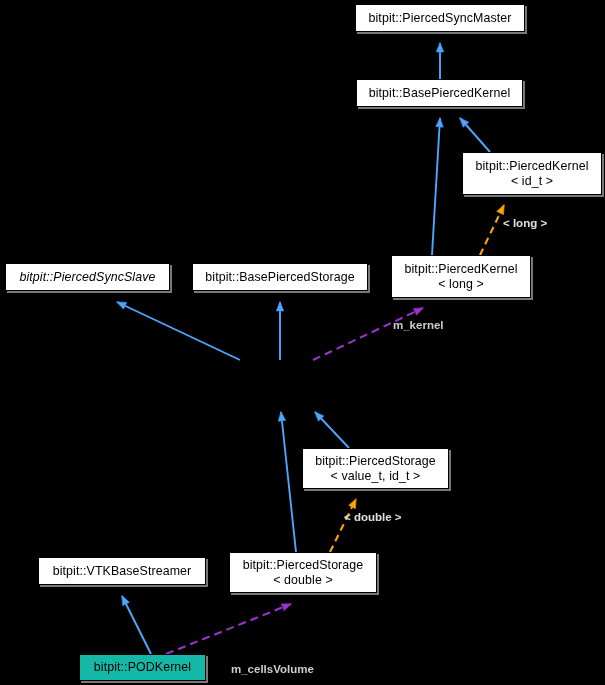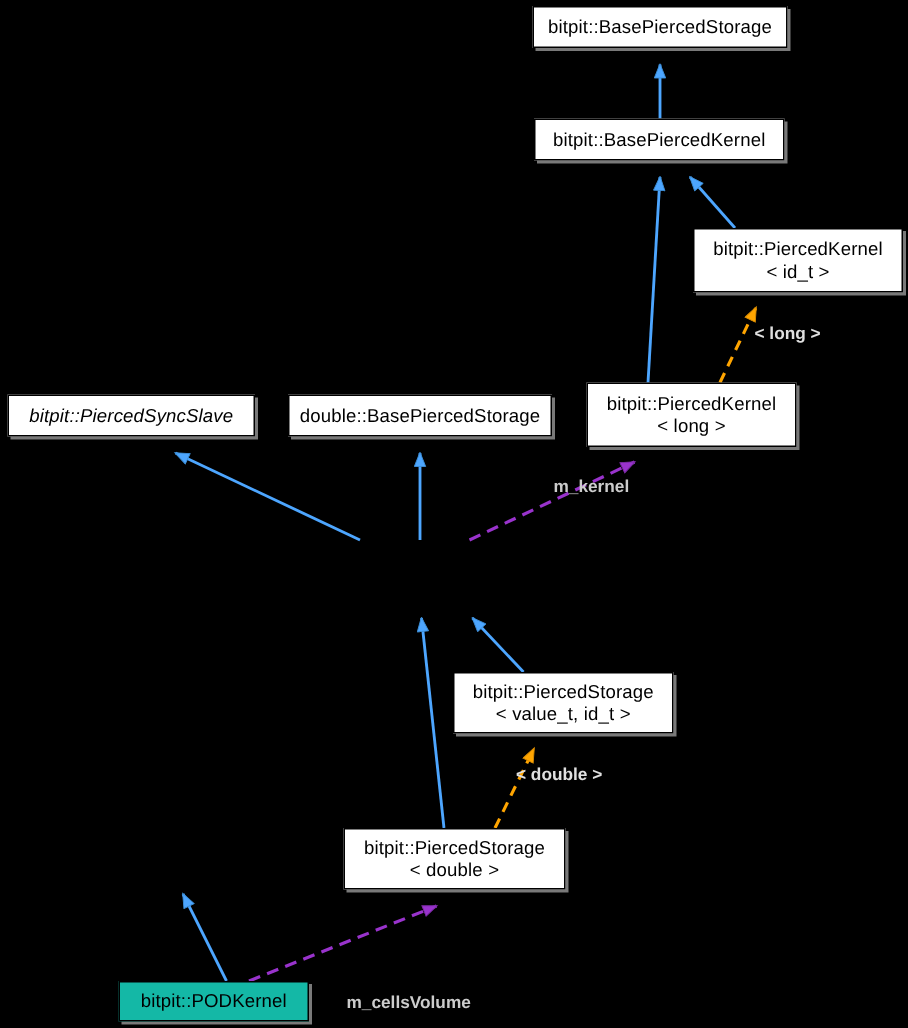--- a/index.html
+++ b/index.html
@@ -93,30 +93,31 @@
 
     <line x1="296" y1="552" x2="281" y2="412" stroke="#4da6ff" stroke-width="1.9" marker-end="url(#arrow-blue)"></line>
 
     <line x1="330" y1="552" x2="356" y2="499" stroke="#ffa500" stroke-width="2.1" stroke-dasharray="7,5" marker-end="url(#arrow-orange)"></line>
 
     <line x1="151" y1="654" x2="122" y2="596" stroke="#4da6ff" stroke-width="1.9" marker-end="url(#arrow-blue)"></line>
 
     <line x1="166" y1="654" x2="291" y2="604" stroke="#9933cc" stroke-width="2.1" stroke-dasharray="8,5" marker-end="url(#arrow-purple)"></line>
   </svg>
 
-<div class="node" style="left: 355px; top: 4px; width: 170px; height: 28px;"><span>bitpit::BasePiercedStorage</span></div>
+<div class="node" style="left: 355px; top: 4px; width: 170px; height: 28px;"><span>bitpit::PiercedSyncMaster</span></div>
     <div class="node" style="left: 356px; top: 79px; width: 167px; height: 28px; text-align: right;"><span>bitpit::BasePiercedKernel</span></div>
     <div class="node" style="left: 462px; top: 152px; width: 140px; height: 43px;"><span>bitpit::PiercedKernel
 &lt; id_t &gt;</span></div>
     <div class="node" style="left: 5px; top: 263px; width: 165px; height: 28px; font-style: italic;"><span>bitpit::PiercedSyncSlave</span></div>
-    <div class="node" style="left: 192px; top: 263px; width: 176px; height: 28px;"><span>double::BasePiercedStorage</span></div>
+    <div class="node" style="left: 192px; top: 263px; width: 176px; height: 28px;"><span>bitpit::BasePiercedStorage</span></div>
     <div class="node" style="left: 391px; top: 255px; width: 140px; height: 43px;"><span>bitpit::PiercedKernel
 &lt; long &gt;</span></div>
     <div class="node" style="left: 302px; top: 448px; width: 147px; height: 41px;"><span>bitpit::PiercedStorage
 &lt; value_t, id_t &gt;</span></div>
+    <div class="node" style="left: 38px; top: 557px; width: 168px; height: 28px;"><span>bitpit::VTKBaseStreamer</span></div>
     <div class="node" style="left: 229px; top: 552px; width: 148px; height: 41px;"><span>bitpit::PiercedStorage
 &lt; double &gt;</span></div>
     <div class="node highlight" style="left: 79px; top: 654px; width: 127px; height: 27px;"><span>bitpit::PODKernel</span></div>
     <div class="edge-label tmpl" style="left: 503px; top: 217px;">&lt; long &gt;</div>
-    <div class="edge-label" style="left: 369px; top: 319px;">m_kernel</div>
+    <div class="edge-label" style="left: 393px; top: 319px;">m_kernel</div>
     <div class="edge-label tmpl" style="left: 344px; top: 511px;">&lt; double &gt;</div>
     <div class="edge-label" style="left: 231px; top: 615px; margin-top: 48px;">m_cellsVolume</div>
   </div>
 
 </body></html>

